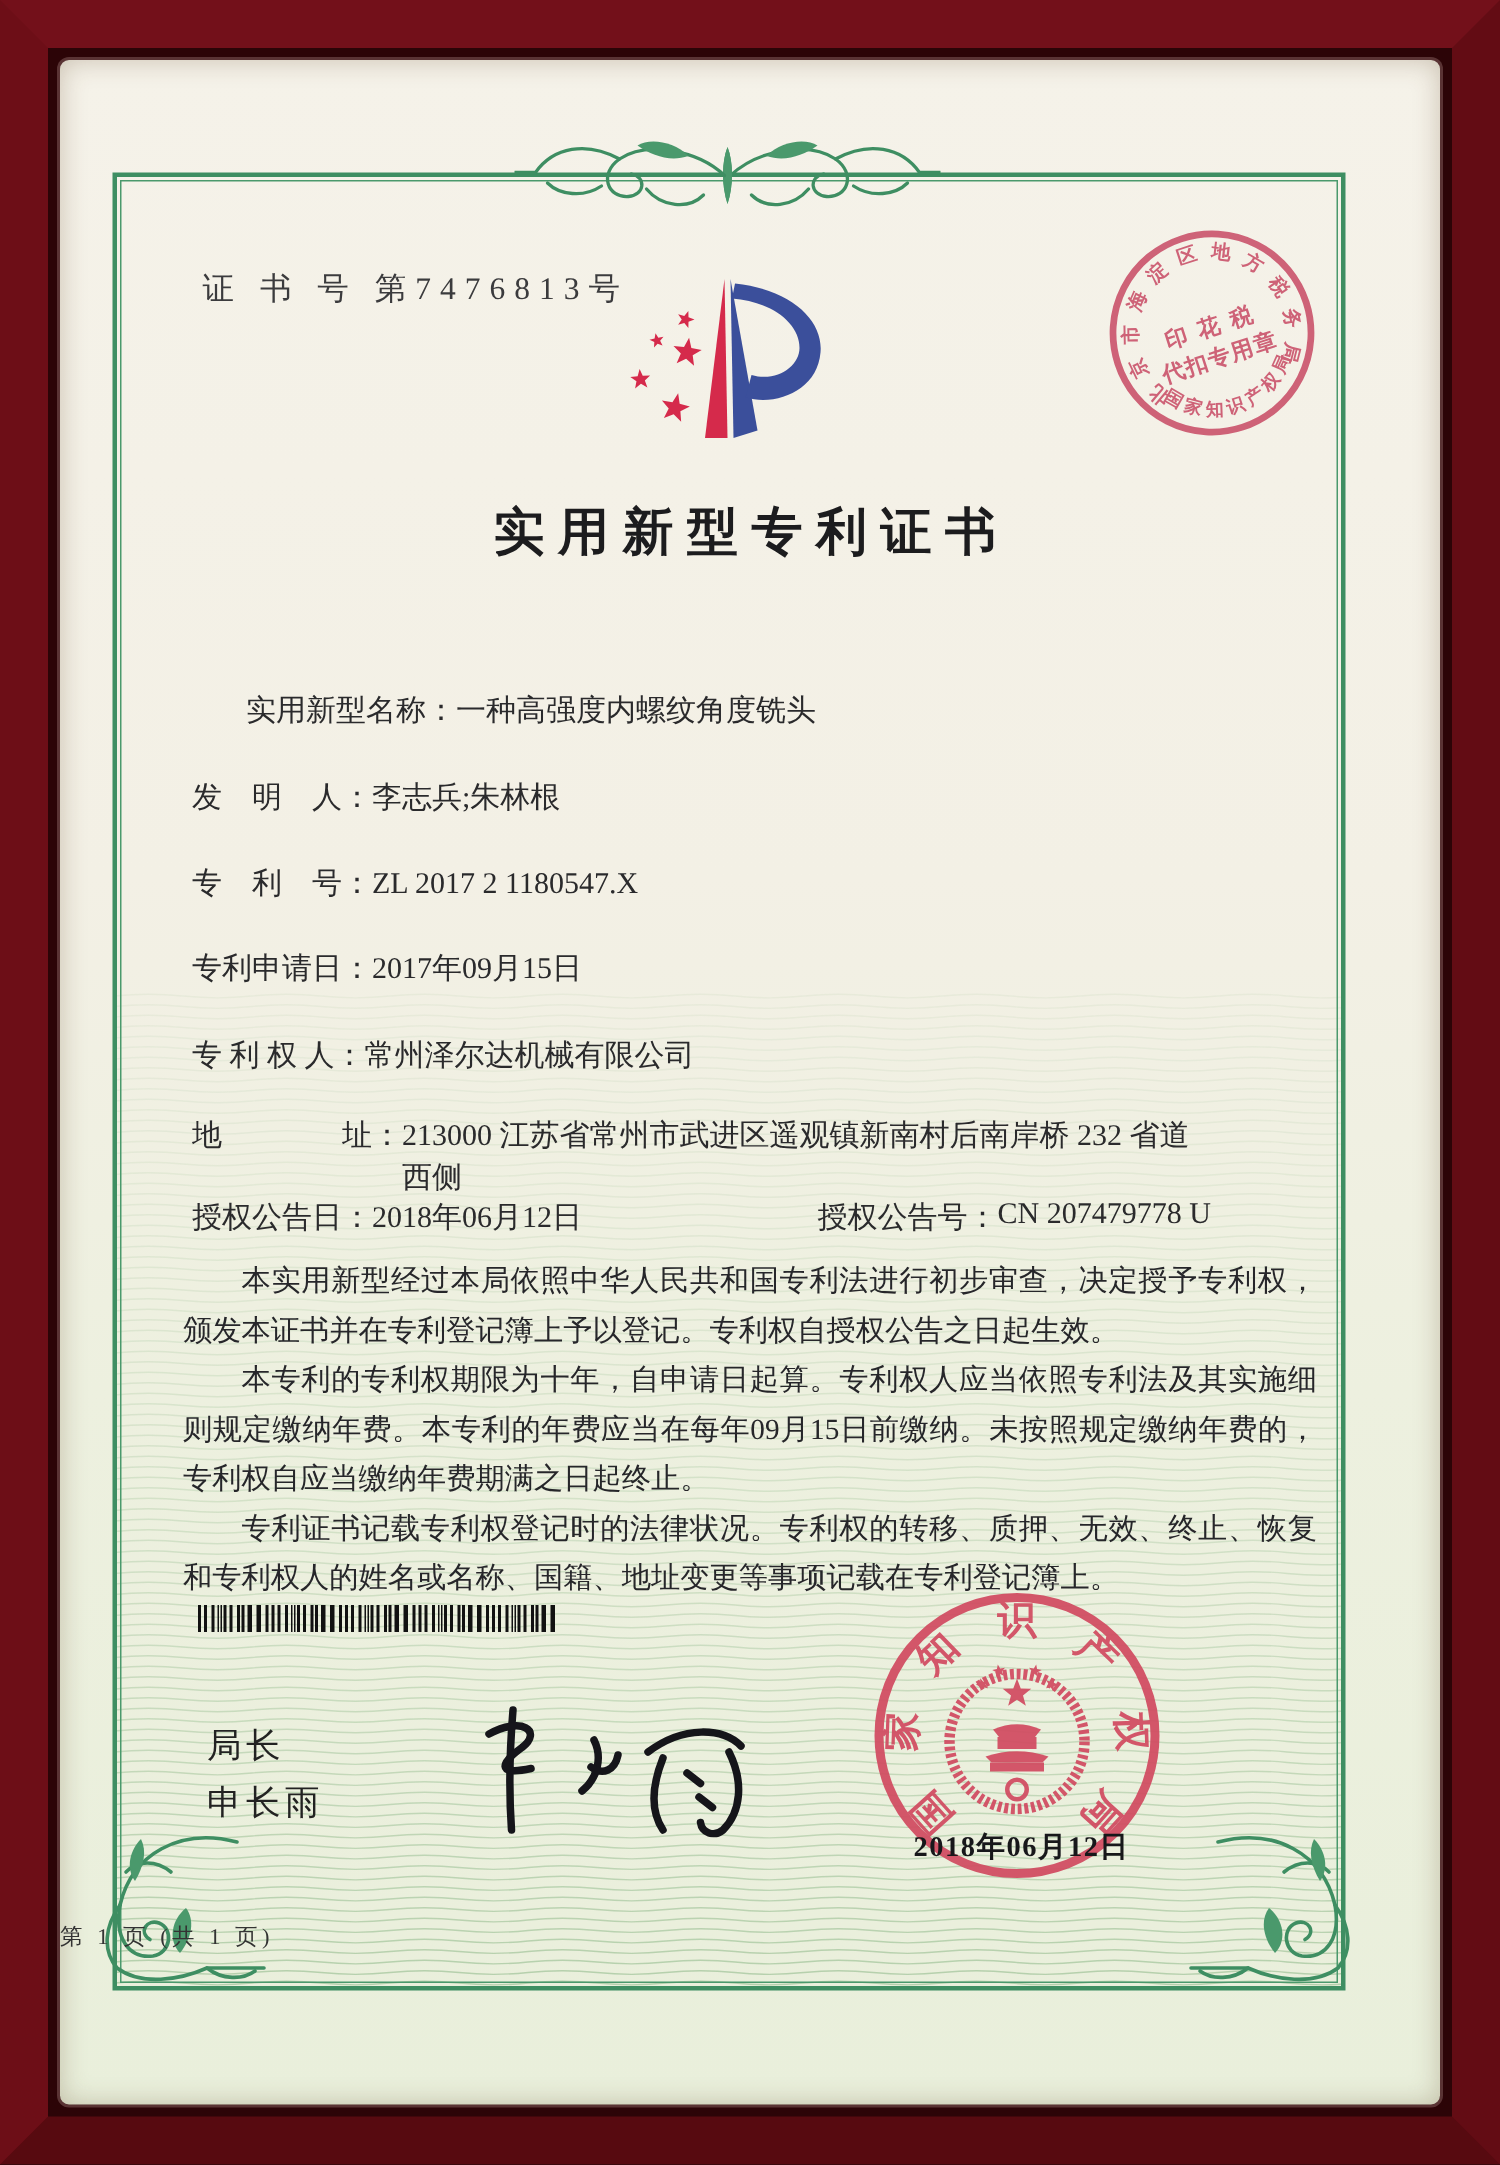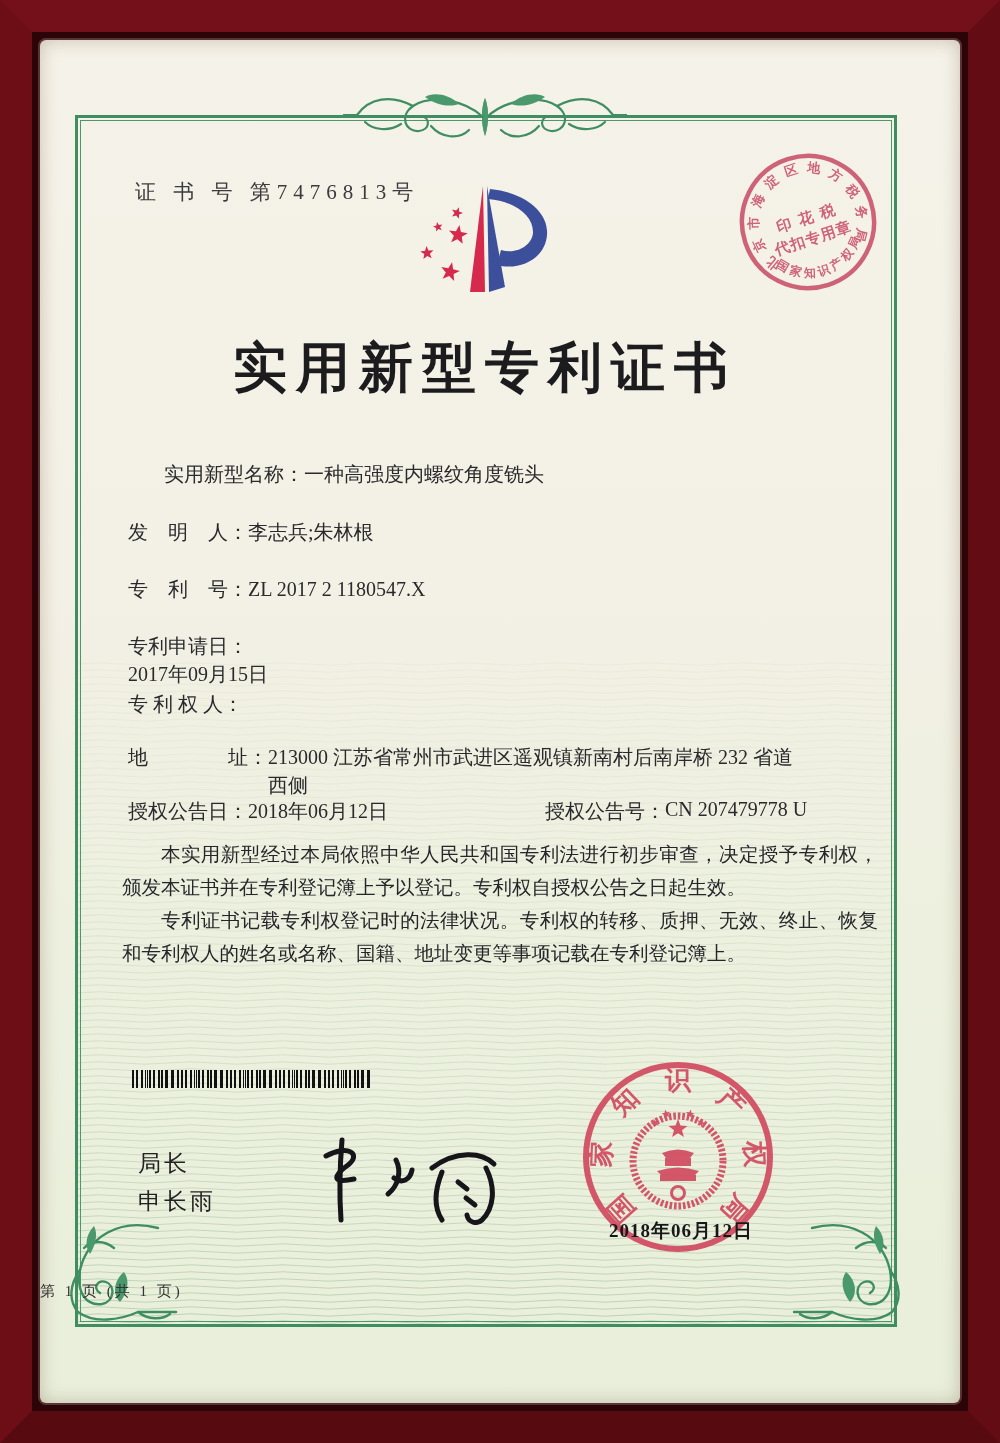--- a/index.html
+++ b/index.html
@@ -18,22 +18,22 @@
   .paper{position:absolute;inset:8px;border-radius:6px;
      background:linear-gradient(180deg,#f5f2e9 0%,#f3f0e5 40%,#edf0df 65%,#e9efdb 100%);
      box-shadow:0 0 0 2px rgba(255,220,215,.22), inset 0 0 18px rgba(90,60,30,.28);
      overflow:hidden;}
   
   .gborder{position:absolute;left:35px;top:75px;width:822px;height:1212px;
      border:3px solid #3e8e62;}
   .gborder-inner{position:absolute;inset:2px;border:1px solid #4a996c;}
   
   .cert-number{position:absolute;left:95px;top:138px;font-size:21px;letter-spacing:6px;color:#3b3b3d;}
-  .title{position:absolute;left:0;top:292px;width:890px;text-align:center;
-     font-size:54px;font-weight:bold;letter-spacing:9px;color:#1c1c1e;}
+  .title{position:absolute;left:16px;top:292px;width:890px;text-align:center;
+     font-size:34px;font-weight:bold;letter-spacing:9px;color:#1c1c1e;}
   .field-row{position:absolute;left:88px;display:flex;font-size:20px;color:#2a2a2c;width:760px;line-height:28px;}
   .field-row .lab{flex:none;white-space:pre;}
   .field-row .val{flex:1;}
   .grant-row{position:absolute;left:88px;top:758px;width:762px;display:flex;font-size:20px;color:#2a2a2c;}
   .grant-left{flex:none;width:417px;display:flex;align-items:center;}
   .grant-right{flex:none;display:flex;}
   .paras{position:absolute;left:82px;top:798px;width:756px;font-size:19.5px;
      line-height:33px;color:#26262a;text-align:justify;}
   .paras p{margin:0;text-indent:2em;}
   .signer{position:absolute;left:98px;font-size:23px;color:#222;letter-spacing:3px;}
@@ -237,45 +237,47 @@
         <span class="val">一种高强度内螺纹角度铣头</span>
       </div>
       <div class="field-row" style="top:478px;">
         <span class="lab">发　明　人：</span>
         <span class="val">李志兵;朱林根</span>
       </div>
       <div class="field-row" style="top:535px;">
         <span class="lab">专　利　号：</span>
         <span class="val">ZL 2017 2 1180547.X</span>
       </div>
-      <div class="field-row" style="top:592px;flex-direction:column;">
+      <div class="field-row" style="top:592px;">
         <span class="lab">专利申请日：</span>
         <span class="val">2017年09月15日</span>
       </div>
       <div class="field-row" style="top:650px;">
         <span class="lab">专 利 权 人：</span>
+        <span class="val">常州泽尔达机械有限公司</span>
       </div>
       <div class="field-row" style="top:703px;width:680px;">
         <span class="lab">地　　　　址：</span>
         <span class="val">213000 江苏省常州市武进区遥观镇新南村后南岸桥 232 省道西侧</span>
       </div>
 
       <div class="grant-row">
         <div class="grant-left">
           <span>授权公告日：</span>
           <span>2018年06月12日</span>
         </div>
         <div class="grant-right">
           <span>授权公告号：</span>
           <span>CN 207479778 U</span>
         </div>
       </div>
 
       <div class="paras">
         <p>本实用新型经过本局依照中华人民共和国专利法进行初步审查，决定授予专利权，颁发本证书并在专利登记簿上予以登记。专利权自授权公告之日起生效。</p>
+        <p>本专利的专利权期限为十年，自申请日起算。专利权人应当依照专利法及其实施细则规定缴纳年费。本专利的年费应当在每年09月15日前缴纳。未按照规定缴纳年费的，专利权自应当缴纳年费期满之日起终止。</p>
         <p>专利证书记载专利权登记时的法律状况。专利权的转移、质押、无效、终止、恢复和专利权人的姓名或名称、国籍、地址变更等事项记载在专利登记簿上。</p>
       </div>
 
       <svg id="barcode" class="abs" style="left:92px;top:1030px;" width="244" height="18">
           <rect x="0" y="0" width="2" height="18" fill="#111"></rect>
           <rect x="4" y="0" width="2" height="18" fill="#111"></rect>
           <rect x="9" y="0" width="2" height="18" fill="#111"></rect>
           <rect x="13" y="0" width="1" height="18" fill="#111"></rect>
           <rect x="15" y="0" width="1" height="18" fill="#111"></rect>
           <rect x="17" y="0" width="2" height="18" fill="#111"></rect>

